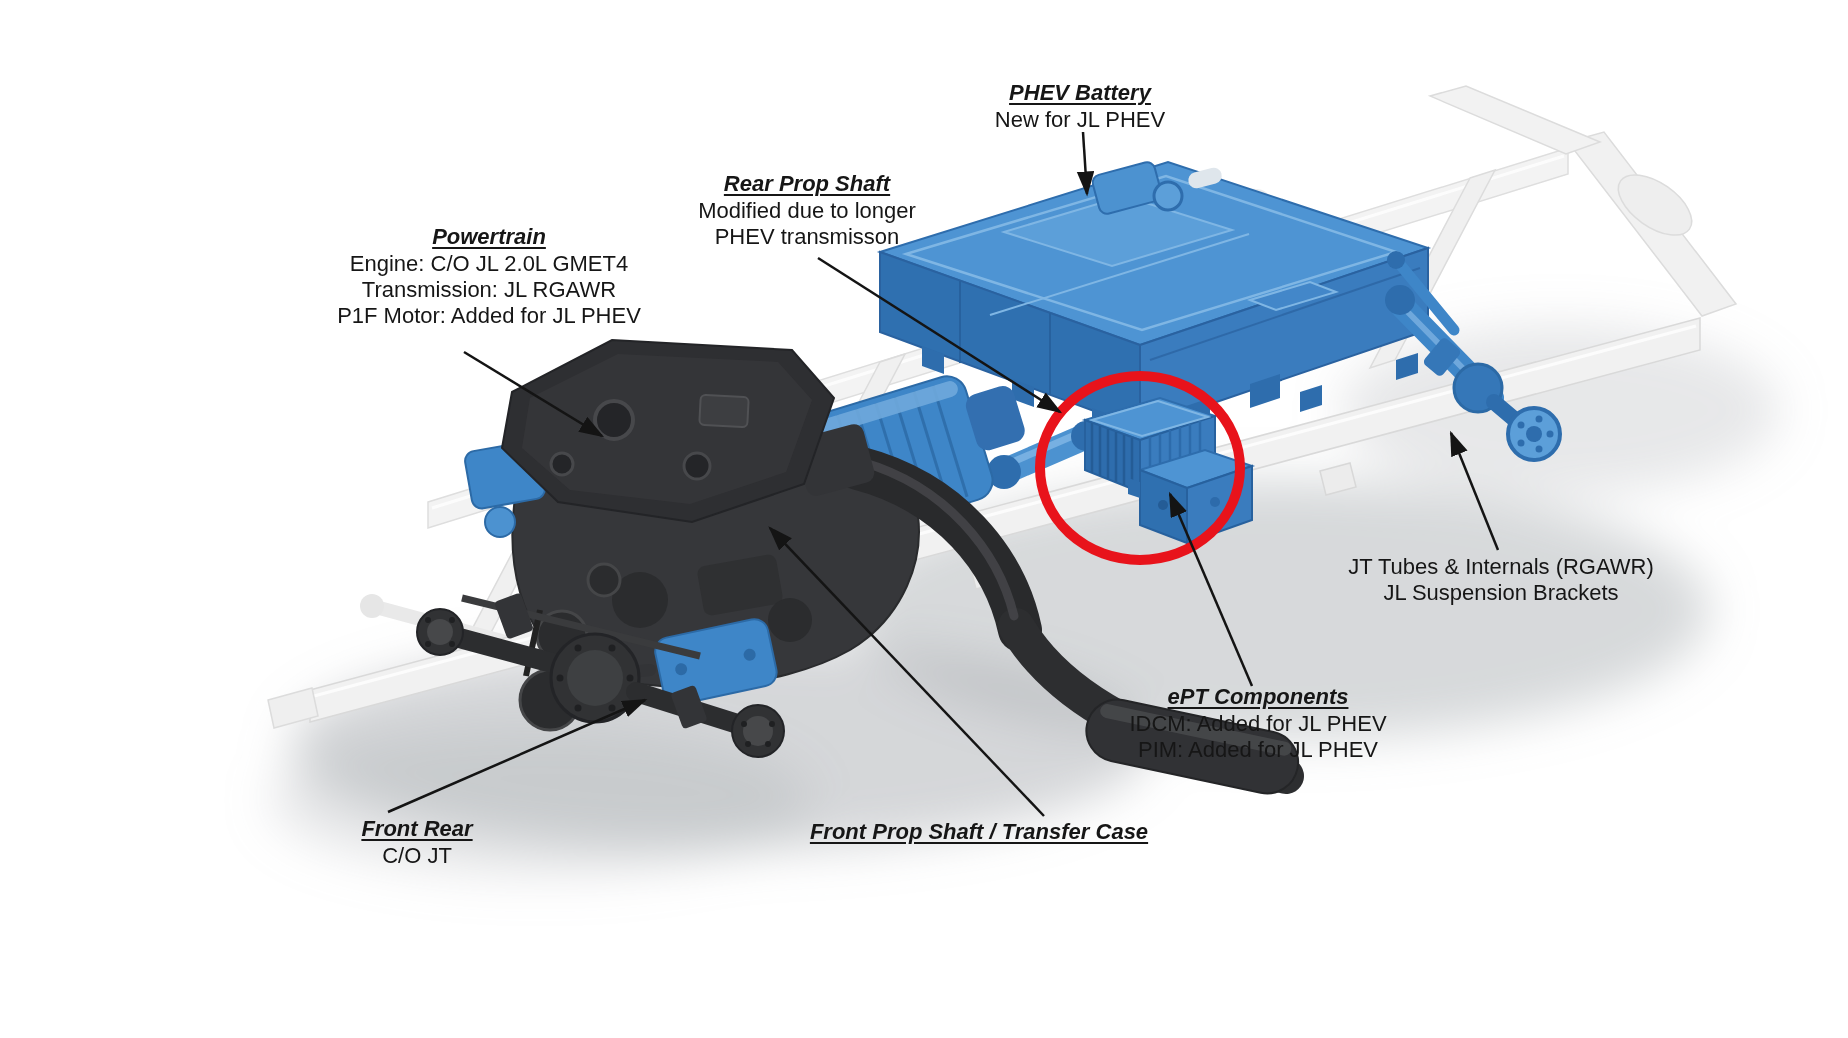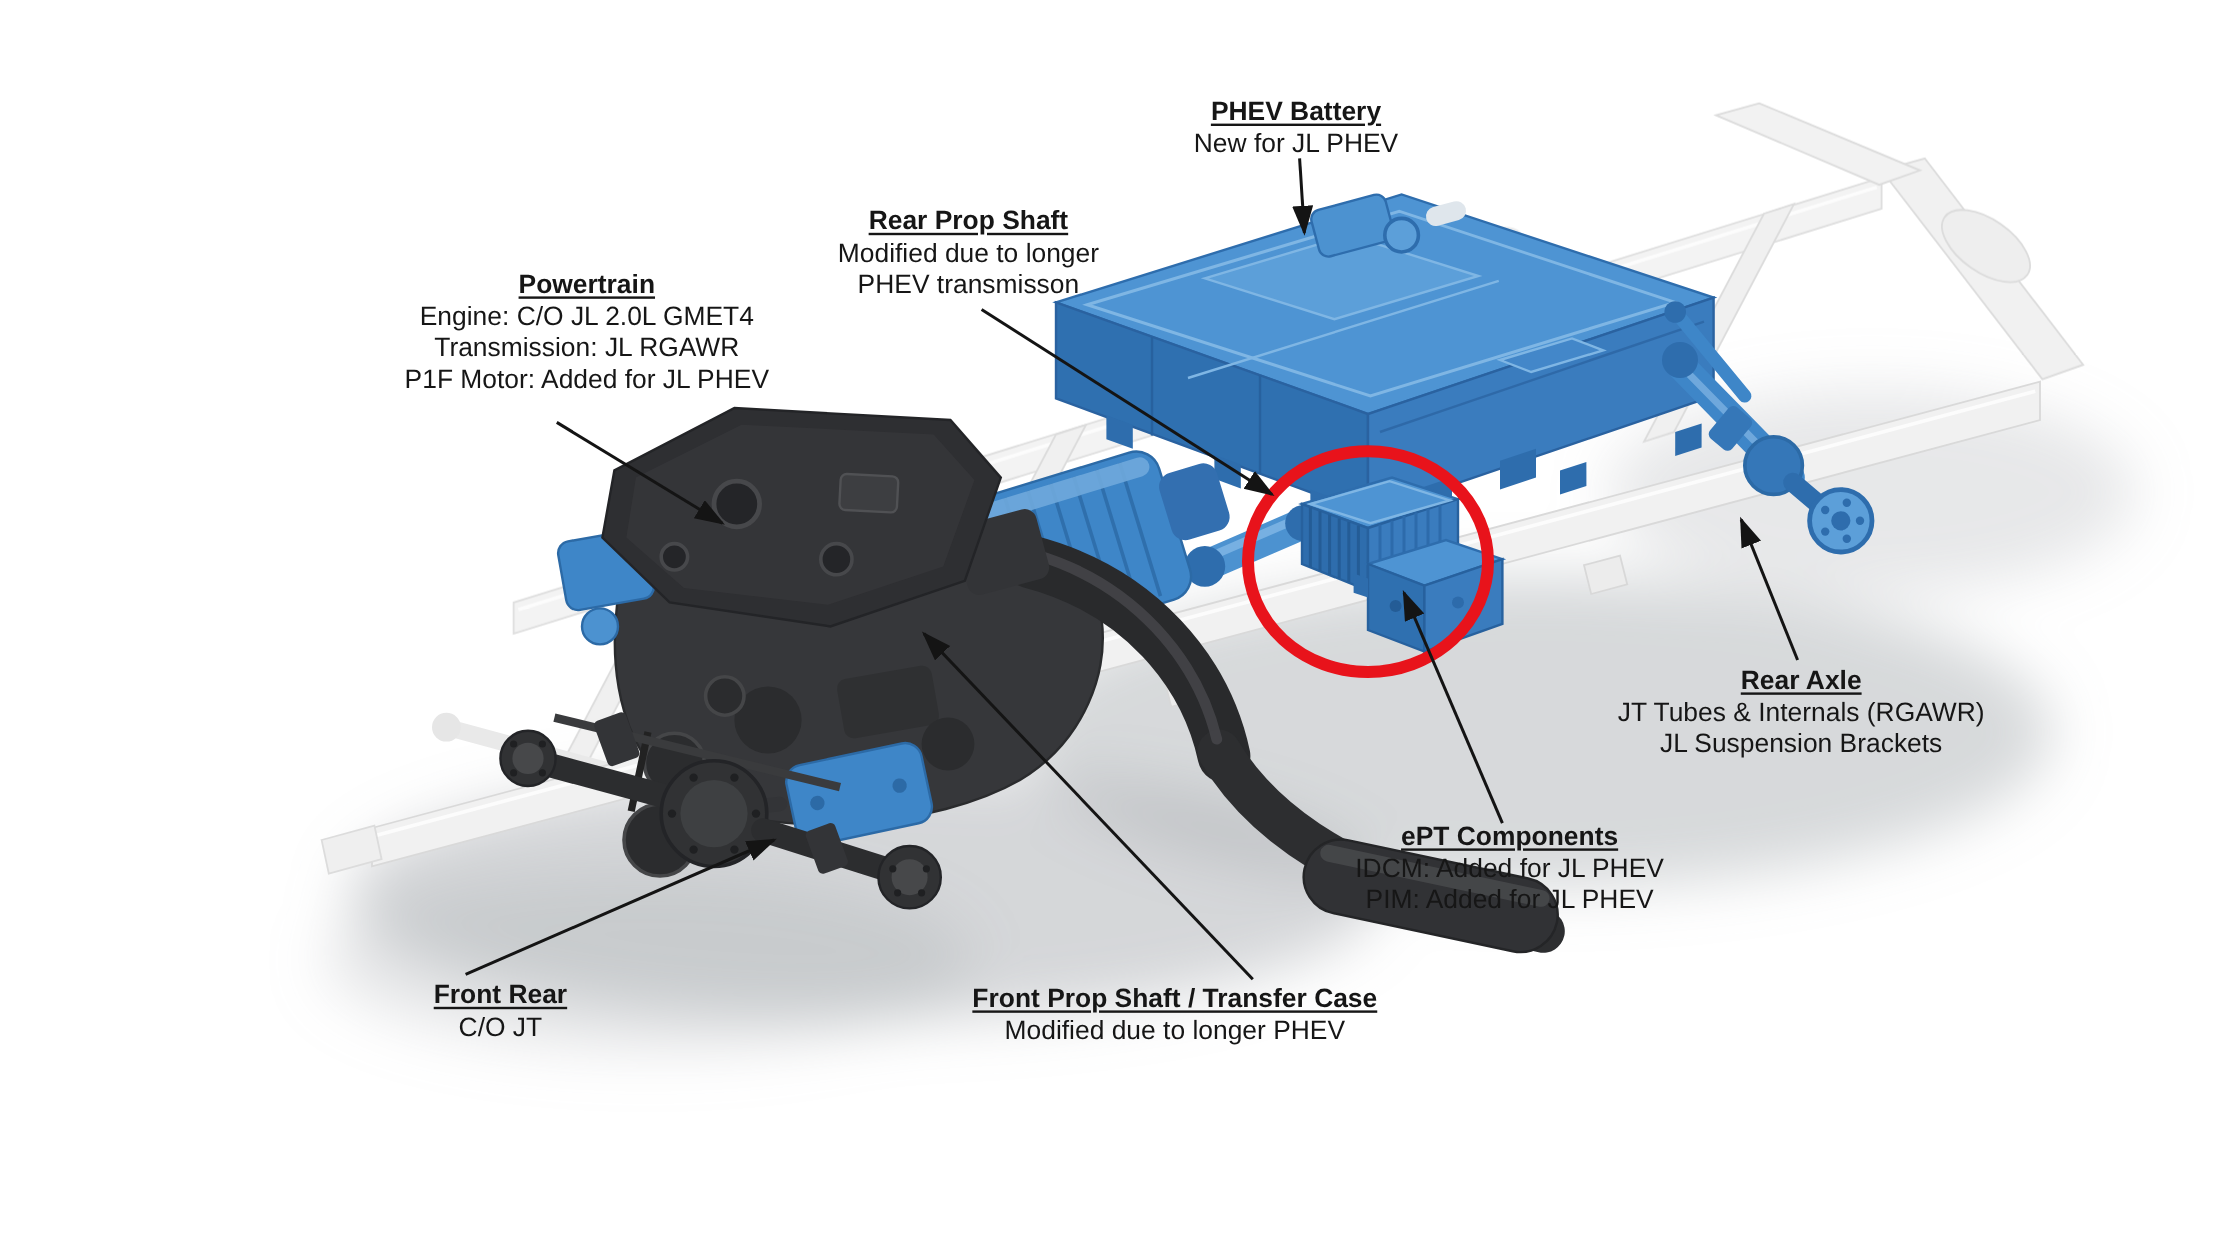--- a/index.html
+++ b/index.html
@@ -11,20 +11,21 @@
   #illustration{position:absolute;left:0;top:0;width:1848px;height:1038px;}
   .callout{
     position:absolute;transform:translateX(-50%);
     text-align:center;color:#161616;
     font-size:22px;line-height:26px;white-space:nowrap;z-index:5;
   }
   .co-title{
     font-weight:bold;text-decoration:underline;
     text-underline-offset:3px;text-decoration-thickness:2px;
     margin-bottom:1px;
+    font-style:italic;
   }
 </style>
 </head>
 <body>
 
 <div>
 
 <svg id="illustration" viewBox="0 0 1848 1038" xmlns="http://www.w3.org/2000/svg">
   <defs>
     <filter id="soft" x="-60%" y="-60%" width="220%" height="220%">
@@ -262,34 +263,32 @@
 </div>
 
 <div class="callout" style="left:489px;top:224px">
   <div class="co-title">Powertrain</div>
   <div class="co-line">Engine: C/O JL 2.0L GMET4</div>
   <div class="co-line">Transmission: JL RGAWR</div>
   <div class="co-line">P1F Motor: Added for JL PHEV</div>
 </div>
 
 <div class="callout" style="left:1501px;top:554px">
-  <div class="co-title">Rear Axle</div>
   <div class="co-line">JT Tubes &amp; Internals (RGAWR)</div>
   <div class="co-line">JL Suspension Brackets</div>
 </div>
 
 <div class="callout" style="left:1258px;top:684px">
   <div class="co-title">ePT Components</div>
   <div class="co-line">IDCM: Added for JL PHEV</div>
   <div class="co-line">PIM: Added for JL PHEV</div>
 </div>
 
 <div class="callout" style="left:417px;top:816px">
   <div class="co-title">Front Rear</div>
   <div class="co-line">C/O JT</div>
 </div>
 
 <div class="callout" style="left:979px;top:819px">
   <div class="co-title">Front Prop Shaft / Transfer Case</div>
-  <div class="co-line">Modified due to longer PHEV</div>
 </div>
 
 </div>
 
 </body></html>

